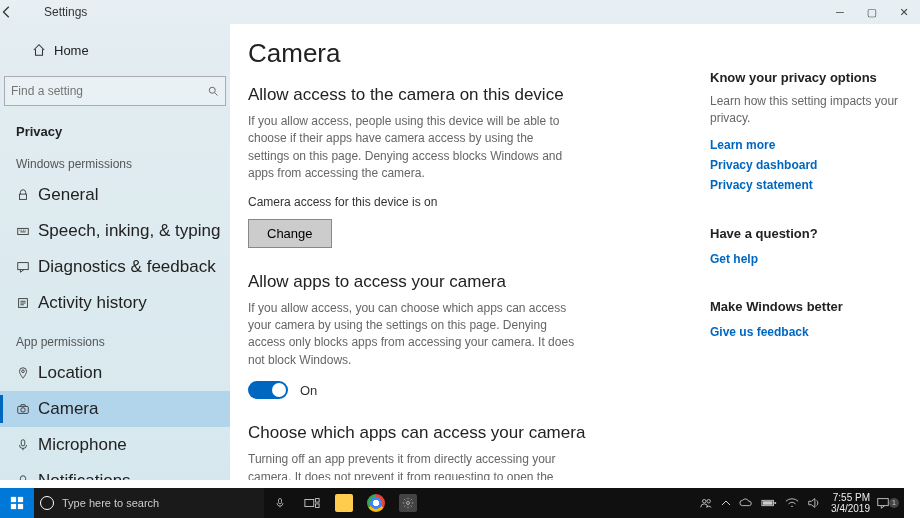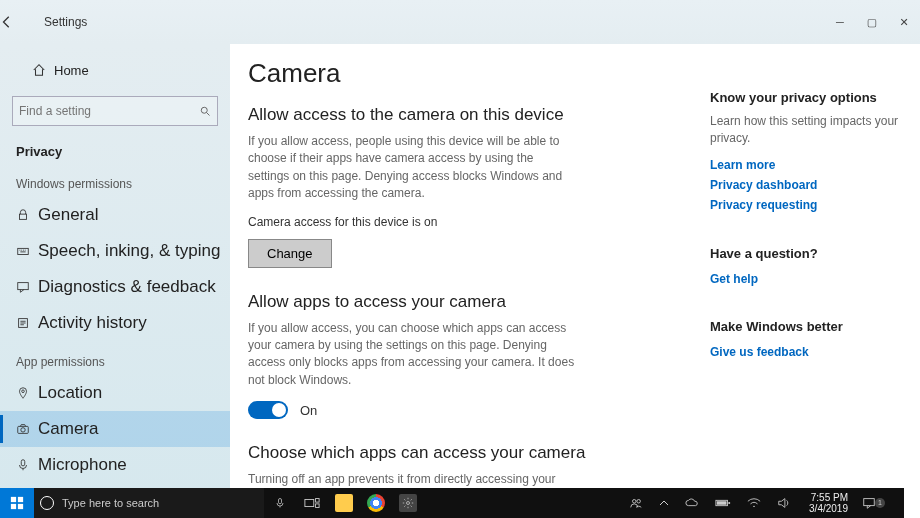--- a/index.html
+++ b/index.html
@@ -1,32 +1,32 @@
 <!DOCTYPE html>
 <html><head>
 <meta charset="utf-8">
 <style>
 * { margin: 0; padding: 0; box-sizing: border-box; font-family: "Segoe UI", -apple-system, sans-serif; }
 body { width: 920px; height: 518px; overflow: hidden; background: #fff; position: relative; }
 
 
-.titlebar { height: 44px; display: flex; align-items: center; background: linear-gradient(to bottom, #e8f0f4, #e4edf1); }
+.titlebar { height: 24px; display: flex; align-items: center; background: linear-gradient(to bottom, #e8f0f4, #e4edf1); }
 .titlebar .back { width: 40px; text-align: center; color: #333; font-size: 14px; cursor: pointer; }
 .titlebar .title { font-size: 12px; color: #333; margin-left: 4px; }
 .titlebar .spacer { flex: 1; }
 .titlebar .winbtn { width: 32px; text-align: center; font-size: 11px; color: #444; cursor: pointer; }
 
 
 .content { display: flex; height: calc(100% - 32px - 30px); }
 
 
 .sidebar { width: 230px; background: linear-gradient(to bottom, #e4edf1, #d6e8ee); padding-top: 8px; overflow: hidden; }
 .home-row { display: flex; align-items: center; height: 36px; padding-left: 32px; font-size: 13px; color: #222; cursor: pointer; }
 .home-row .icon { width: 22px; font-size: 14px; color: #333; }
-.searchbox { margin: 8px 12px; height: 30px; border: 1px solid #aab; background: rgba(255,255,255,0.25); display: flex; align-items: center; padding: 8px 6px; }
+.searchbox { margin: 8px 4px; height: 30px; border: 1px solid #aab; background: rgba(255,255,255,0.25); display: flex; align-items: center; padding: 8px 6px; }
 .searchbox input { flex: 1; border: none; background: transparent; font-size: 12px; color: #555; outline: none; }
 .searchbox .sicon { color: #666; font-size: 12px; }
 .cat-label { padding: 10px 16px 4px; font-size: 13px; font-weight: 600; color: #222; }
 .group-label { padding: 14px 16px 6px; font-size: 12px; color: #555; }
 .nav-item { display: flex; align-items: center; height: 36px; padding-left: 16px; font-size: 17px; color: #222; cursor: pointer; }
 .nav-item .icon { width: 22px; font-size: 14px; color: #333; display: inline-flex; }
 .nav-item.selected { background: rgba(0,120,215,0.18); position: relative; }
 .nav-item.selected::before { content: ""; position: absolute; left: 0; top: 4px; bottom: 4px; width: 3px; background: #0067c0; }
 
 
@@ -50,21 +50,21 @@
 .rblock { margin-bottom: 30px; }
 
 
 .taskbar { position: absolute; bottom: 0; left: 0; right: 16px; height: 30px; background: #101010; display: flex; align-items: center; color: #fff; font-size: 11px; }
 .start { width: 34px; height: 30px; background: #0078d7; display: flex; align-items: center; justify-content: center; font-size: 14px; }
 .search-tb { display: flex; align-items: center; height: 30px; background: #1a1a1a; width: 230px; padding-left: 6px; color: #ccc; }
 .search-tb .circ { width: 14px; height: 14px; border: 1.5px solid #fff; border-radius: 50%; margin-right: 8px; }
 .tb-icon { width: 32px; height: 30px; display: flex; align-items: center; justify-content: center; color: #ccc; font-size: 13px; cursor: pointer; }
 .tb-app { width: 32px; height: 30px; display: flex; align-items: center; justify-content: center; cursor: pointer; }
 .tb-app .sq { width: 18px; height: 18px; border-radius: 2px; }
-.tray { margin-left: auto; display: flex; align-items: center; padding-right: 16px; gap: 8px; }
+.tray { margin-left: auto; display: flex; align-items: center; padding-right: 2px; }
 .tray .ti { padding: 0 4px; color: #ccc; font-size: 11px; }
 .clock { text-align: right; line-height: 1.1; padding: 0 6px; font-size: 10px; color: #eee; }
 .notif { width: 26px; text-align: center; font-size: 13px; color: #ccc; position: relative; }
 .notif .badge { position: absolute; bottom: 2px; right: 3px; width: 10px; height: 10px; border-radius: 50%; background: #444; font-size: 7px; line-height: 10px; text-align: center; }
 
 svg { display: block; }
 </style>
 </head>
 <body>
 
@@ -203,21 +203,21 @@
       <h2 class="mt">Choose which apps can access your camera</h2>
       <div class="body">Turning off an app prevents it from directly accessing your camera. It does not prevent it from requesting to open the built-in Windows Camera app, which only captures images when you ask it to do so. To prevent apps from also accessing the camera using the built-in Windows Camera app, you must also turn off access to the Camera</div>
     </div>
 
     <div class="rightcol">
       <div class="rblock">
         <div class="rhead">Know your privacy options</div>
         <div class="rtext">Learn how this setting impacts your privacy.</div>
         <span class="link">Learn more</span>
         <span class="link">Privacy dashboard</span>
-        <span class="link">Privacy requesting</span>
+        <span class="link">Privacy statement</span>
       </div>
       <div class="rblock">
         <div class="rhead">Have a question?</div>
         <span class="link">Get help</span>
       </div>
       <div class="rblock">
         <div class="rhead">Make Windows better</div>
         <span class="link">Give us feedback</span>
       </div>
     </div>

